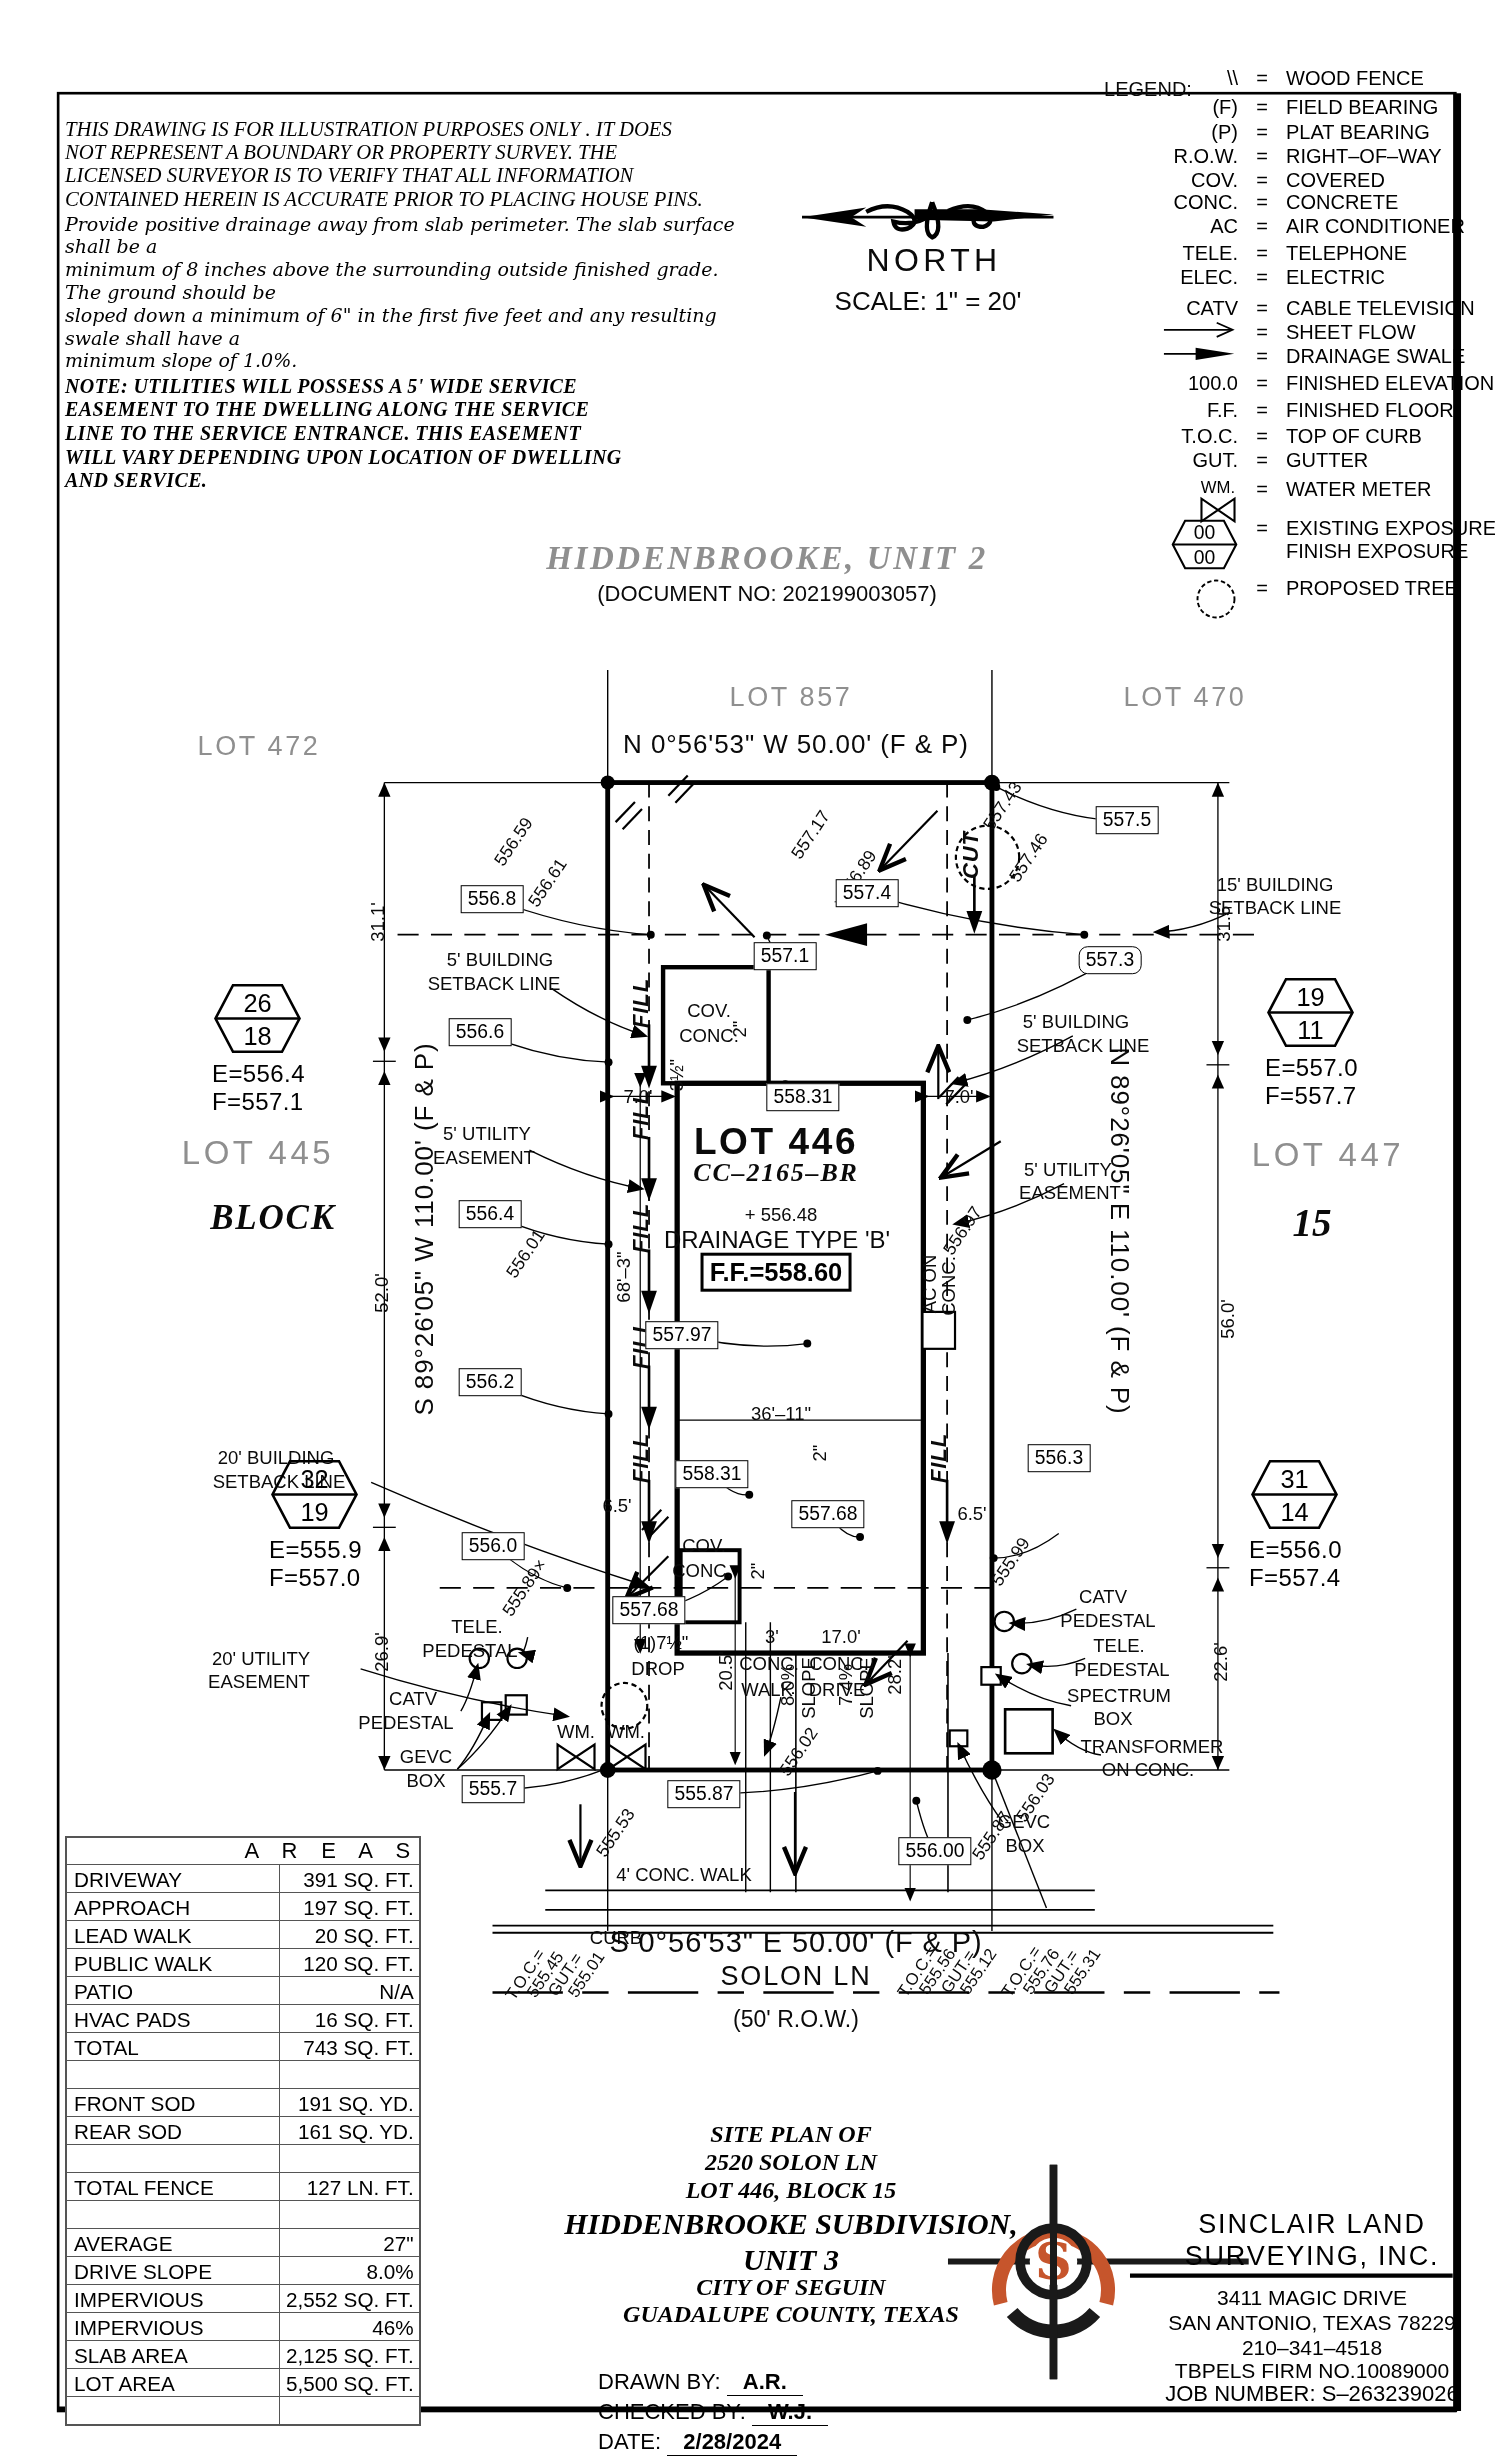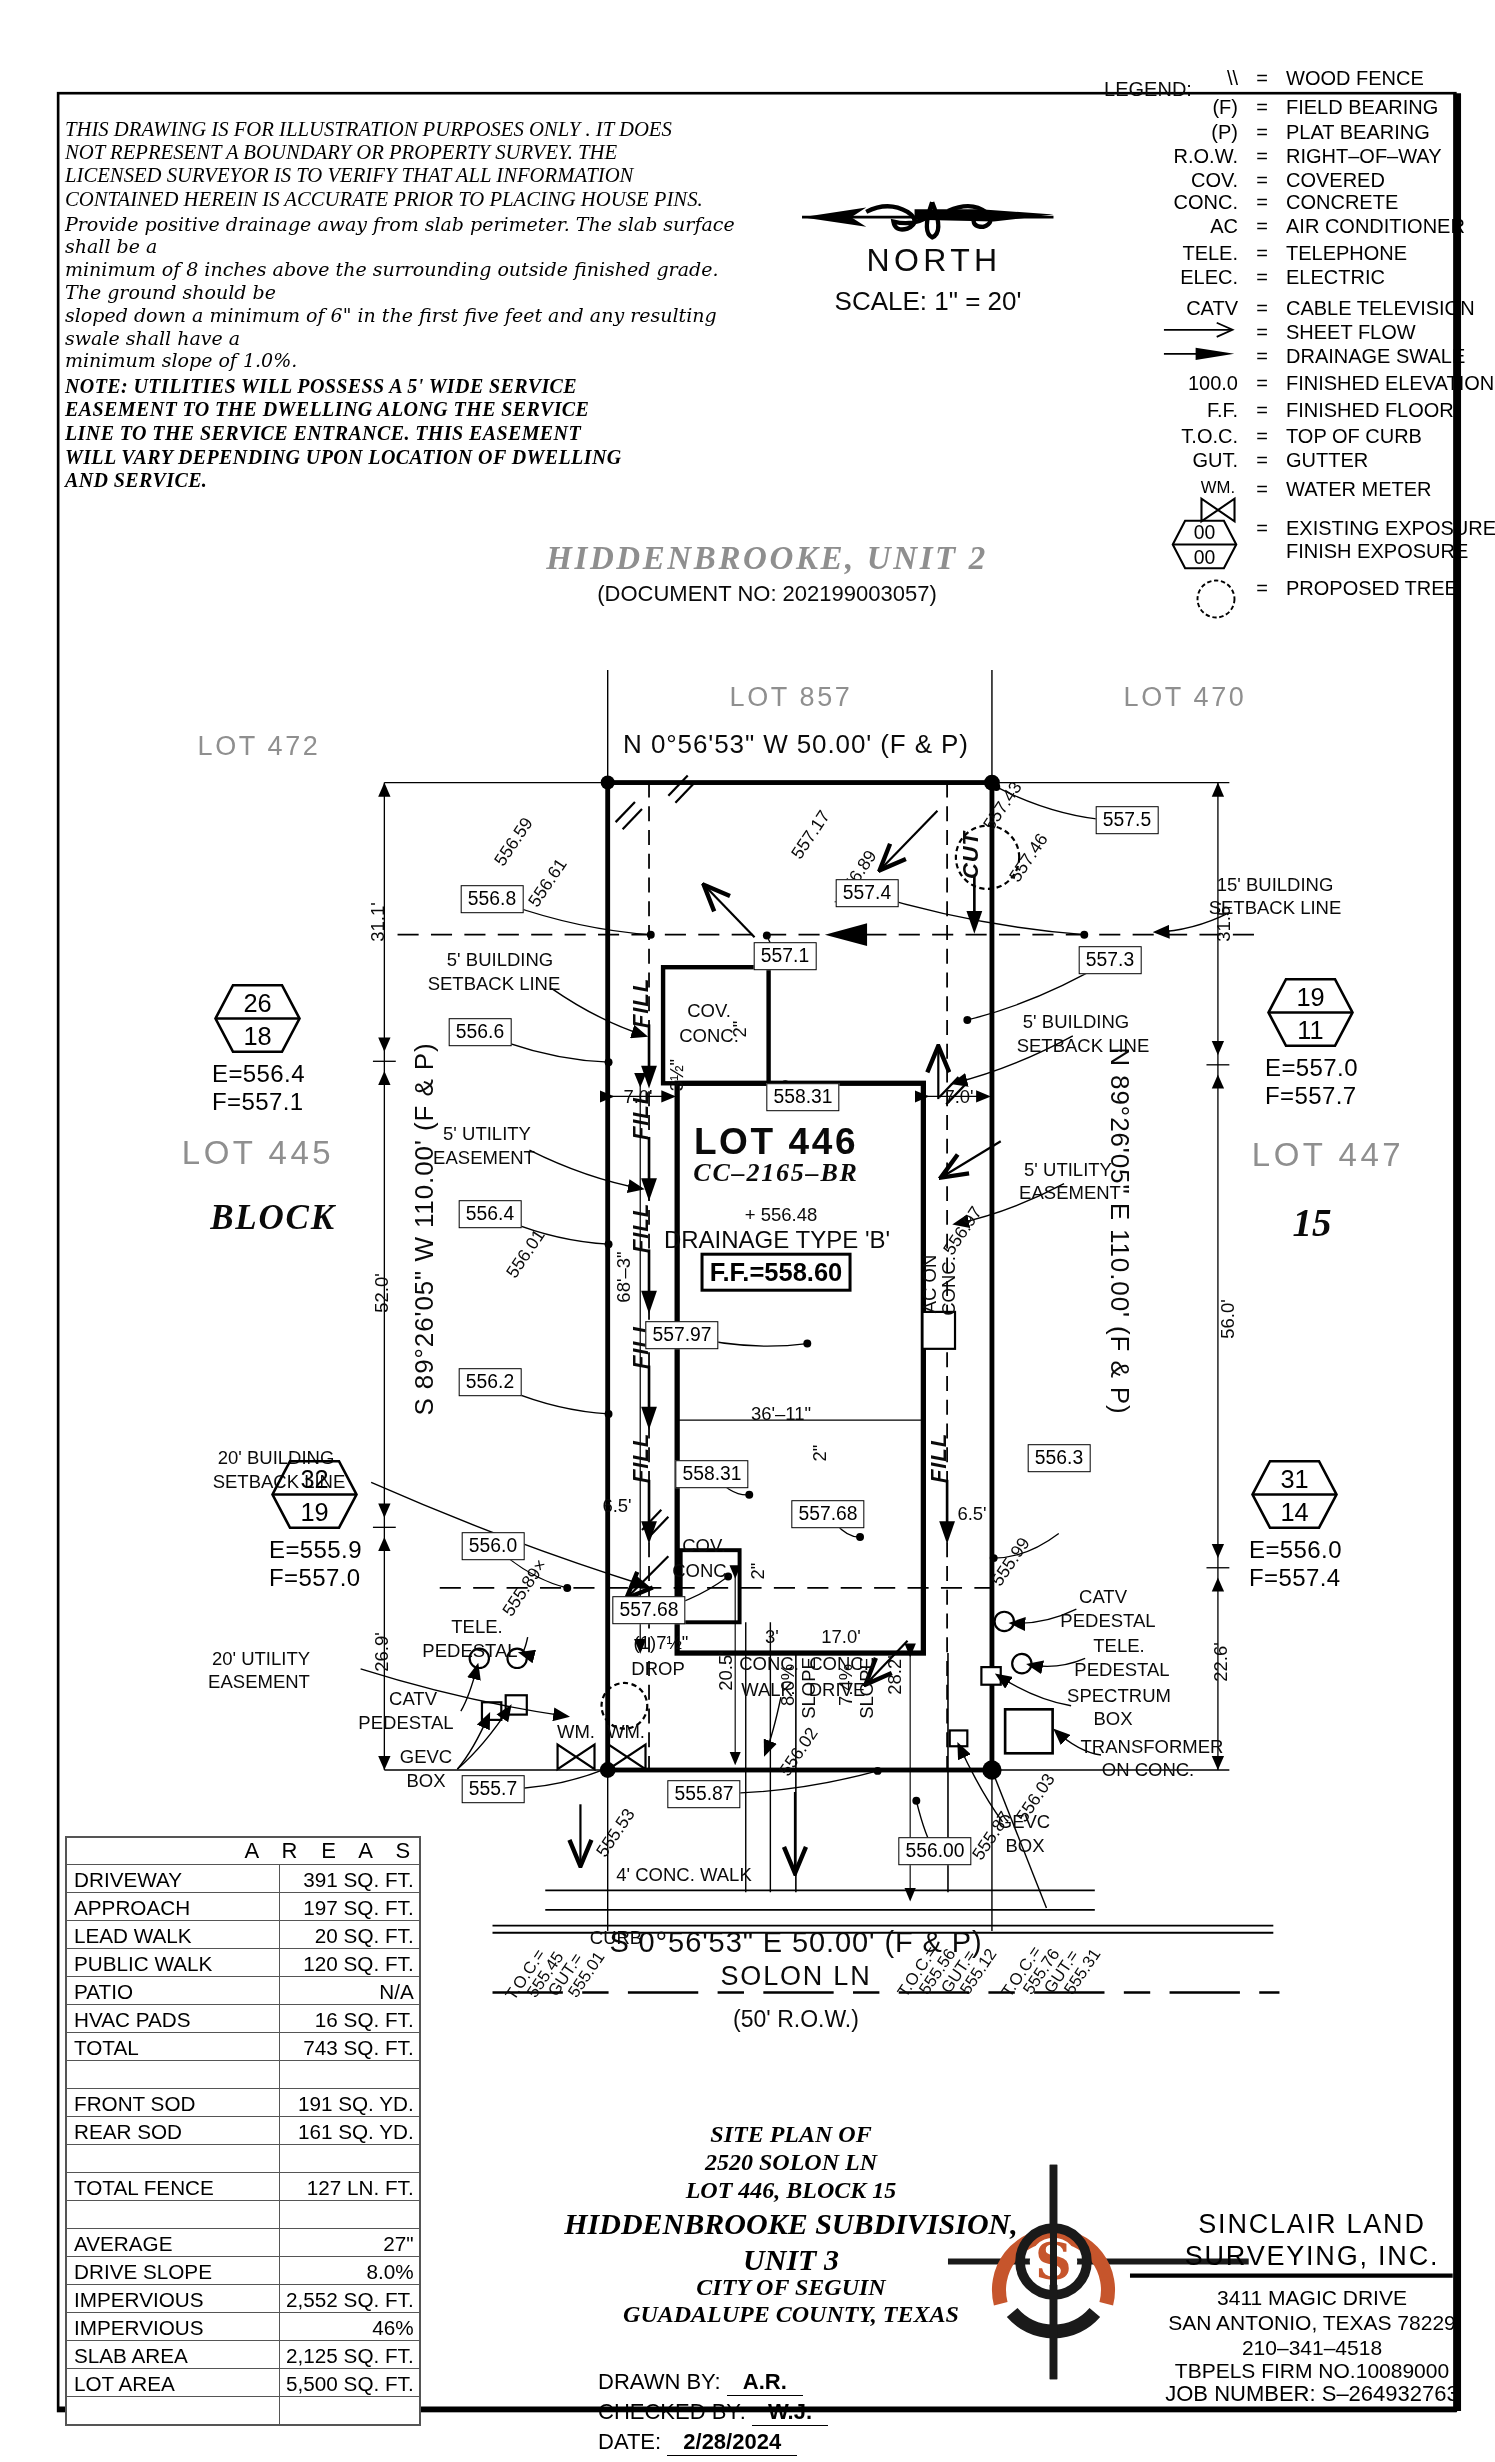--- a/index.html
+++ b/index.html
@@ -533,21 +533,21 @@
       <div class="lbl toc" style="left: 979px; top: 1972px;">555.12</div>
       <div class="lbl toc" style="left: 1022px; top: 1972px;">T.O.C.=</div>
       <div class="lbl toc" style="left: 1042px; top: 1972px;">555.76</div>
       <div class="lbl toc" style="left: 1062px; top: 1972px;">GUT.=</div>
       <div class="lbl toc" style="left: 1083px; top: 1972px;">555.31</div>
     </div>
   <div id="gen-boxes">
       <div class="boxlabel" style="left: 492px; top: 899px;">556.8</div>
       <div class="boxlabel" style="left: 867px; top: 893px;">557.4</div>
       <div class="boxlabel" style="left: 1110px; top: 820px; margin-left: 17px;">557.5</div>
-      <div class="boxlabel" style="left: 1110px; top: 960px;">557.3</div>
+      <div class="boxlabel" style="left: 1110px; top: 960px; border-radius: 9px;">557.3</div>
       <div class="boxlabel" style="left: 785px; top: 956px;">557.1</div>
       <div class="boxlabel" style="left: 480px; top: 1032px;">556.6</div>
       <div class="boxlabel" style="left: 803px; top: 1097px;">558.31</div>
       <div class="boxlabel" style="left: 490px; top: 1214px;">556.4</div>
       <div class="boxlabel" style="left: 490px; top: 1382px;">556.2</div>
       <div class="boxlabel" style="left: 682px; top: 1335px;">557.97</div>
       <div class="boxlabel" style="left: 712px; top: 1474px;">558.31</div>
       <div class="boxlabel" style="left: 828px; top: 1514px;">557.68</div>
       <div class="boxlabel" style="left: 493px; top: 1546px;">556.0</div>
       <div class="boxlabel" style="left: 1059px; top: 1458px;">556.3</div>
@@ -687,16 +687,16 @@
   <div class="tbmeta" style="top:2389px;">
     <span>DATE:</span>&nbsp;<span class="uval">2/28/2024</span>
   </div>
 
   <div class="firmline" style="left:1143px;top:2209px;width:338px;font-size:27px;letter-spacing:1.8px;">SINCLAIR  LAND</div>
   <div class="firmline" style="left:1143px;top:2241px;width:338px;font-size:27px;letter-spacing:1.8px;">SURVEYING,  INC.</div>
   <div class="firmline" style="left:1143px;top:2286px;width:338px;font-size:21px;">3411  MAGIC  DRIVE</div>
   <div class="firmline" style="left:1143px;top:2311px;width:338px;font-size:21px;">SAN  ANTONIO,  TEXAS  78229</div>
   <div class="firmline" style="left:1143px;top:2336px;width:338px;font-size:21px;">210–341–4518</div>
   <div class="firmline" style="left:1143px;top:2359px;width:338px;font-size:21px;">TBPELS  FIRM  NO.10089000</div>
-  <div class="firmline" style="left:1143px;top:2381px;width:338px;font-size:22px;">JOB  NUMBER:  S–264932763</div>
+  <div class="firmline" style="left:1143px;top:2381px;width:338px;font-size:22px;">JOB  NUMBER:  S–263239026</div>
 
 </div>
 
 
 </body></html>

